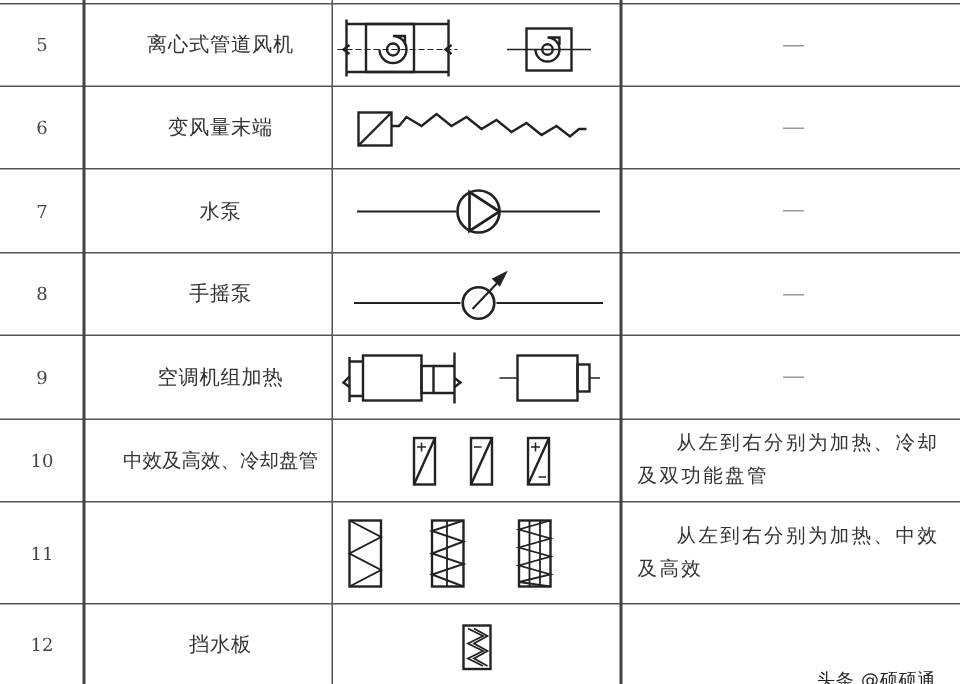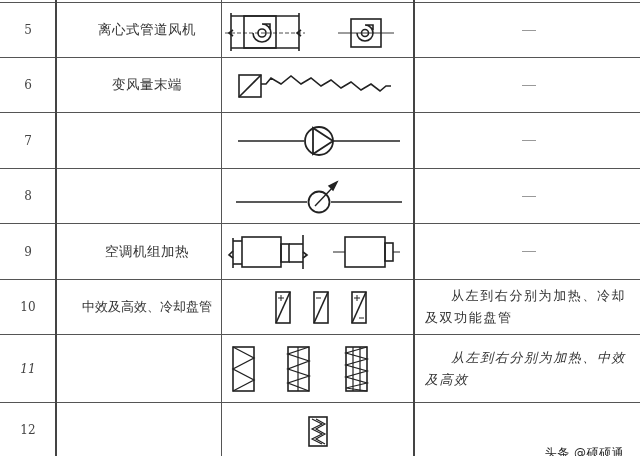--- a/index.html
+++ b/index.html
@@ -67,37 +67,39 @@
         </g>
       </svg>
     </div>
     <div class="cell note center">
       <span class="dash"></span>
     </div>
   </div>
 
   <div class="row" style="top:112px;height:56px;">
     <div class="cell num">7</div>
+    <div class="cell name">水泵</div>
     <div class="cell sym">
       <svg width="191" height="56" viewBox="0 0 191 56">
         <g stroke="#222" fill="none" stroke-width="1.4">
           <line x1="15" y1="28" x2="81" y2="28"></line>
           <line x1="111" y1="28" x2="177" y2="28"></line>
           <circle cx="96" cy="28" r="14" stroke-width="1.8"></circle>
           <polygon points="90,15 90,41 110,28" stroke-width="1.8"></polygon>
         </g>
       </svg>
     </div>
     <div class="cell note center">
       <span class="dash"></span>
     </div>
   </div>
 
   <div class="row" style="top:168px;height:55px;">
     <div class="cell num">8</div>
+    <div class="cell name">手摇泵</div>
     <div class="cell sym">
       <svg width="191" height="55" viewBox="0 0 191 55">
         <g stroke="#222" fill="none" stroke-width="1.4">
           <line x1="13" y1="33" x2="84" y2="33"></line>
           <line x1="108" y1="33" x2="179" y2="33"></line>
           <circle cx="96" cy="33" r="10.5" stroke-width="1.8"></circle>
           <line x1="92" y1="37" x2="112" y2="16"></line>
           <polygon points="114,13 106,17 110,21" fill="#222"></polygon>
         </g>
       </svg>
@@ -156,21 +158,21 @@
           <line x1="134" y1="15" x2="134" y2="21" stroke-width="1"></line>
           <line x1="136" y1="38" x2="141" y2="38" stroke-width="1"></line>
         </g>
       </svg>
     </div>
     <div class="cell note">
       <div class="note-text">从左到右分别为加热、冷却及双功能盘管</div>
     </div>
   </div>
 
-  <div class="row" style="top:334px;height:68px;font-style:italic;">
+  <div class="row" style="top:334px;height:68px;">
     <div class="cell num">11</div>
     <div class="cell sym">
       <svg width="191" height="68" viewBox="0 0 191 68">
         <g stroke="#222" fill="none" stroke-width="1.6">
 
           <rect x="10" y="12" width="21" height="44"></rect>
           <polyline points="10,12 31,23 10,34 31,45 10,56" stroke-width="1.3"></polyline>
           <polyline points="31,12 10,23 31,34 10,45 31,56" stroke-width="1.3" opacity="0"></polyline>
 
           <rect x="65" y="12" width="21" height="44"></rect>
@@ -184,20 +186,21 @@
         </g>
       </svg>
     </div>
     <div class="cell note">
       <div class="note-text">从左到右分别为加热、中效及高效</div>
     </div>
   </div>
 
   <div class="row" style="top:402px;height:54px;">
     <div class="cell num">12</div>
+    <div class="cell name">挡水板</div>
     <div class="cell sym">
       <svg width="191" height="54" viewBox="0 0 191 54">
         <g stroke="#222" fill="none" stroke-width="1.6">
           <rect x="86" y="14" width="18" height="29"></rect>
           <polyline points="89,16 99,21 89,26 99,31 89,36 99,41" stroke-width="1.2"></polyline>
           <polyline points="93,16 102,21 93,26 102,31 93,36 102,41" stroke-width="1.2"></polyline>
         </g>
       </svg>
     </div>
     <div class="cell note"></div>

